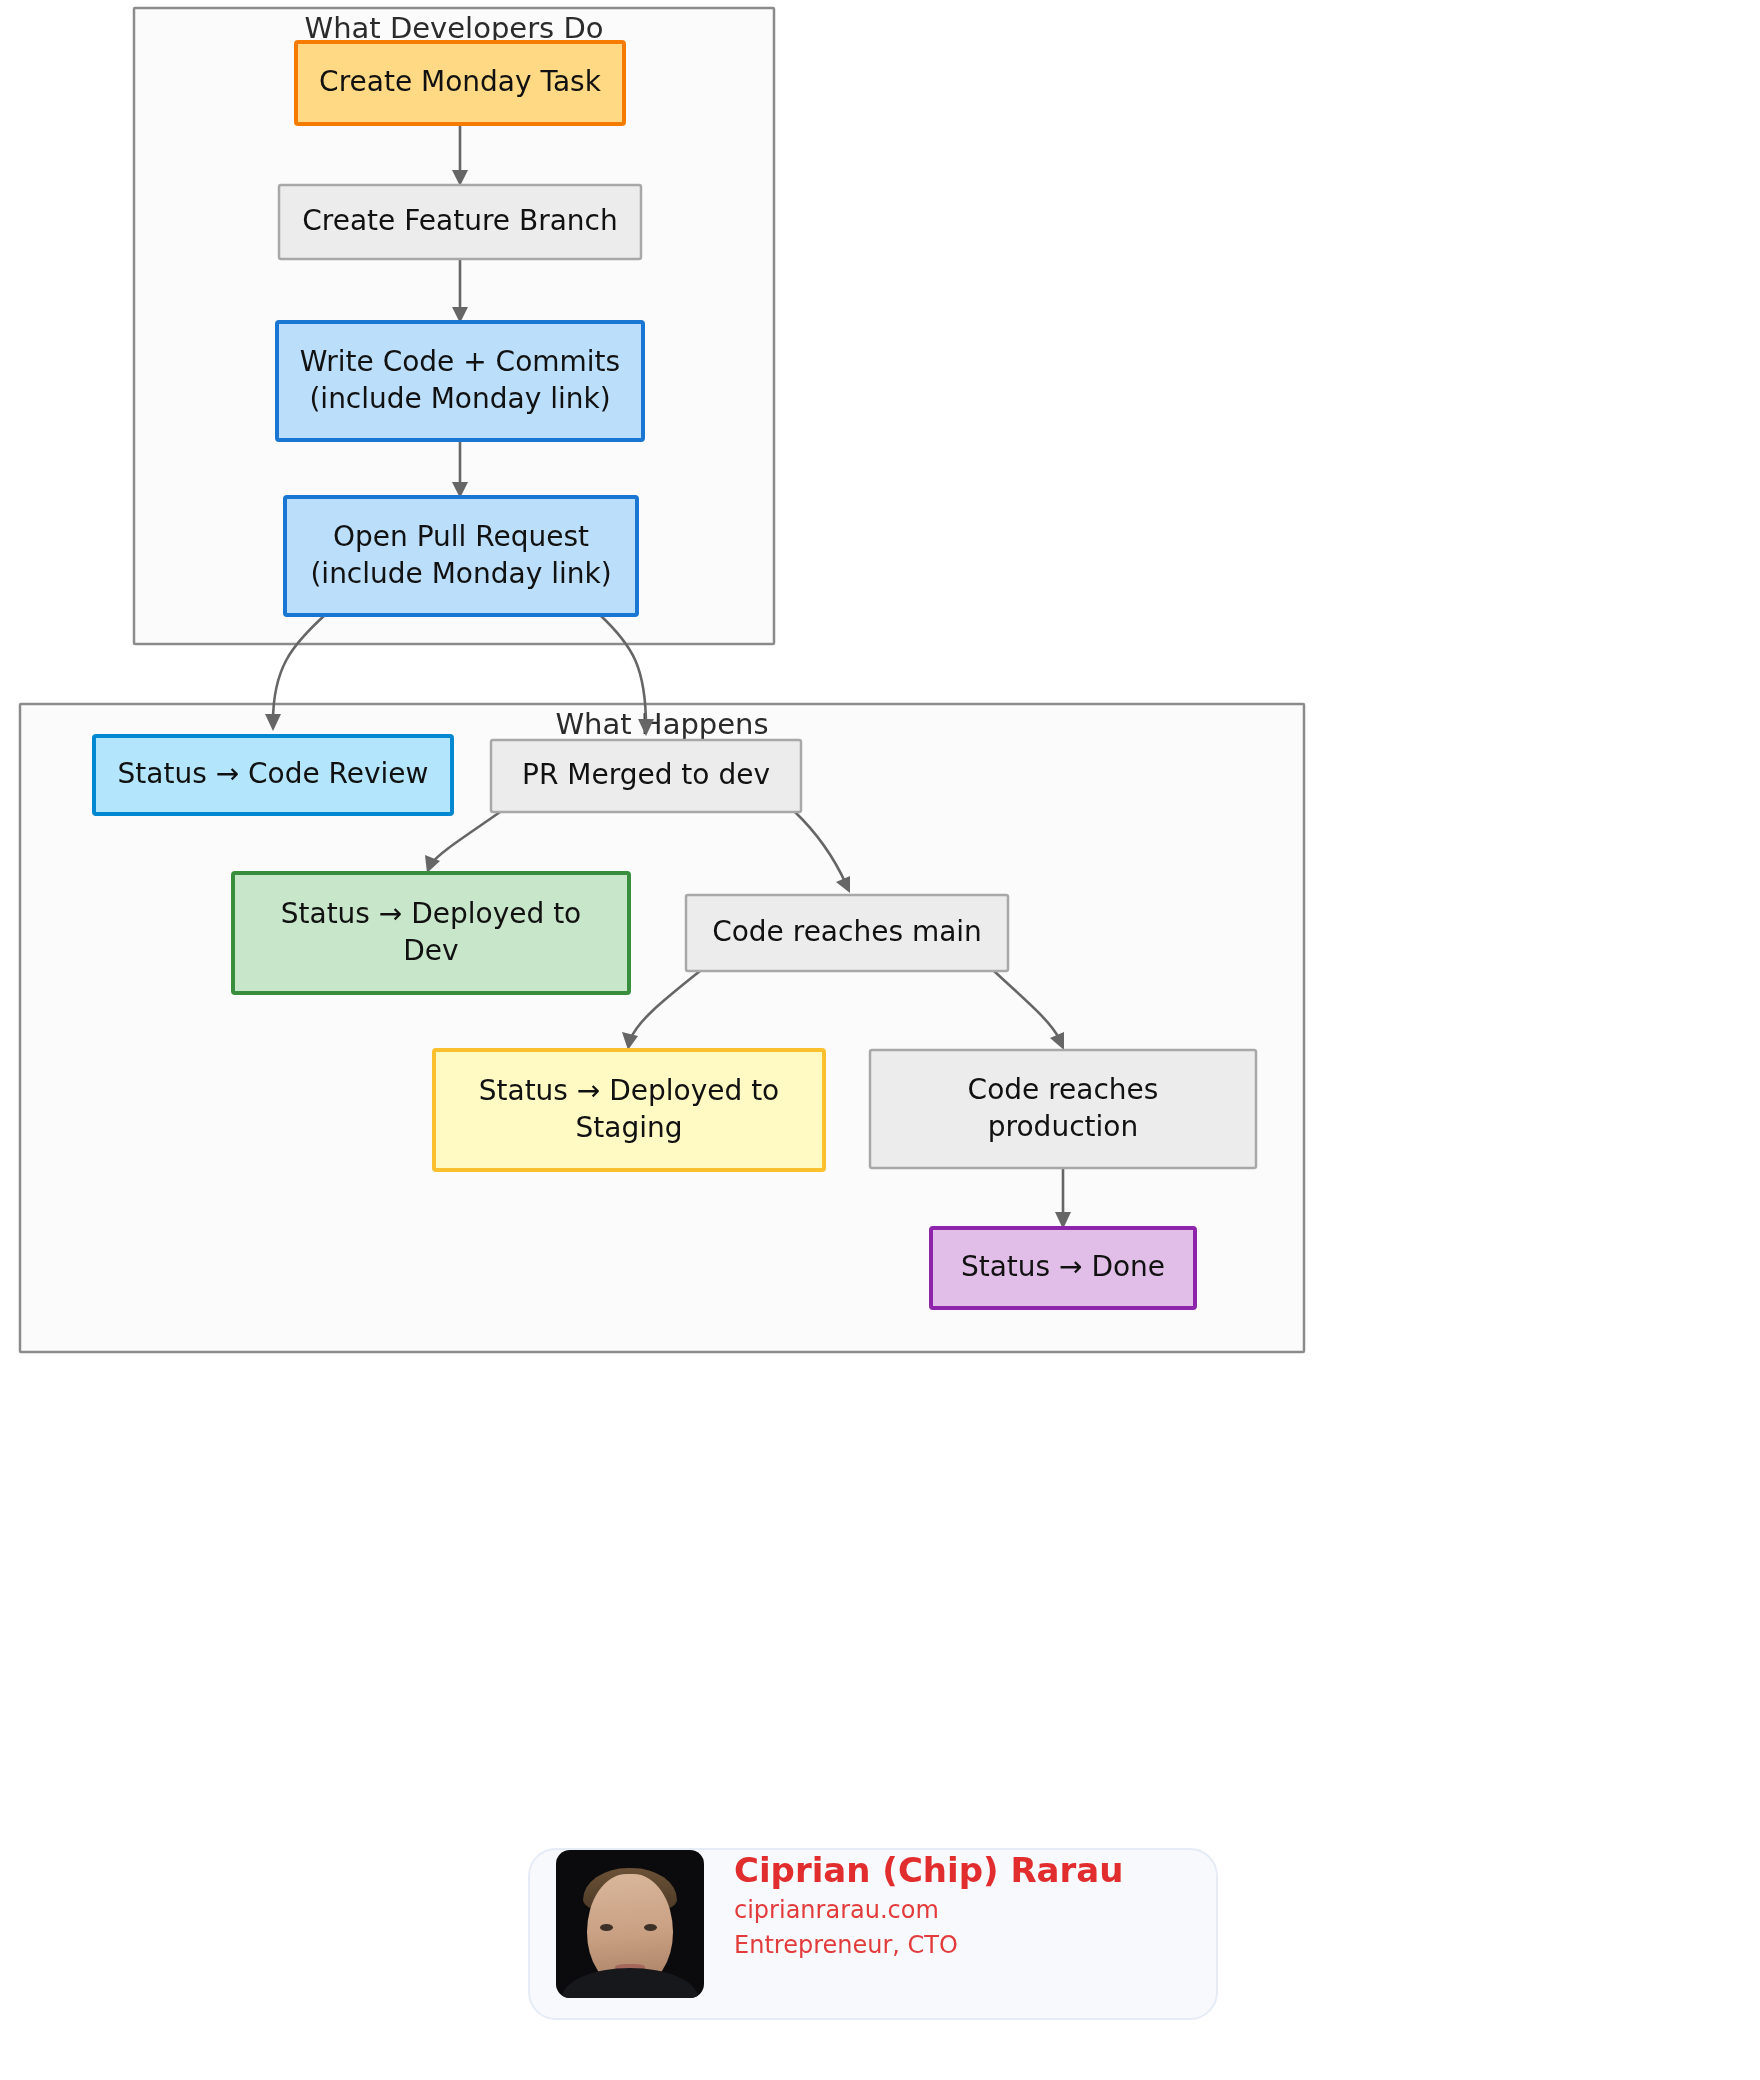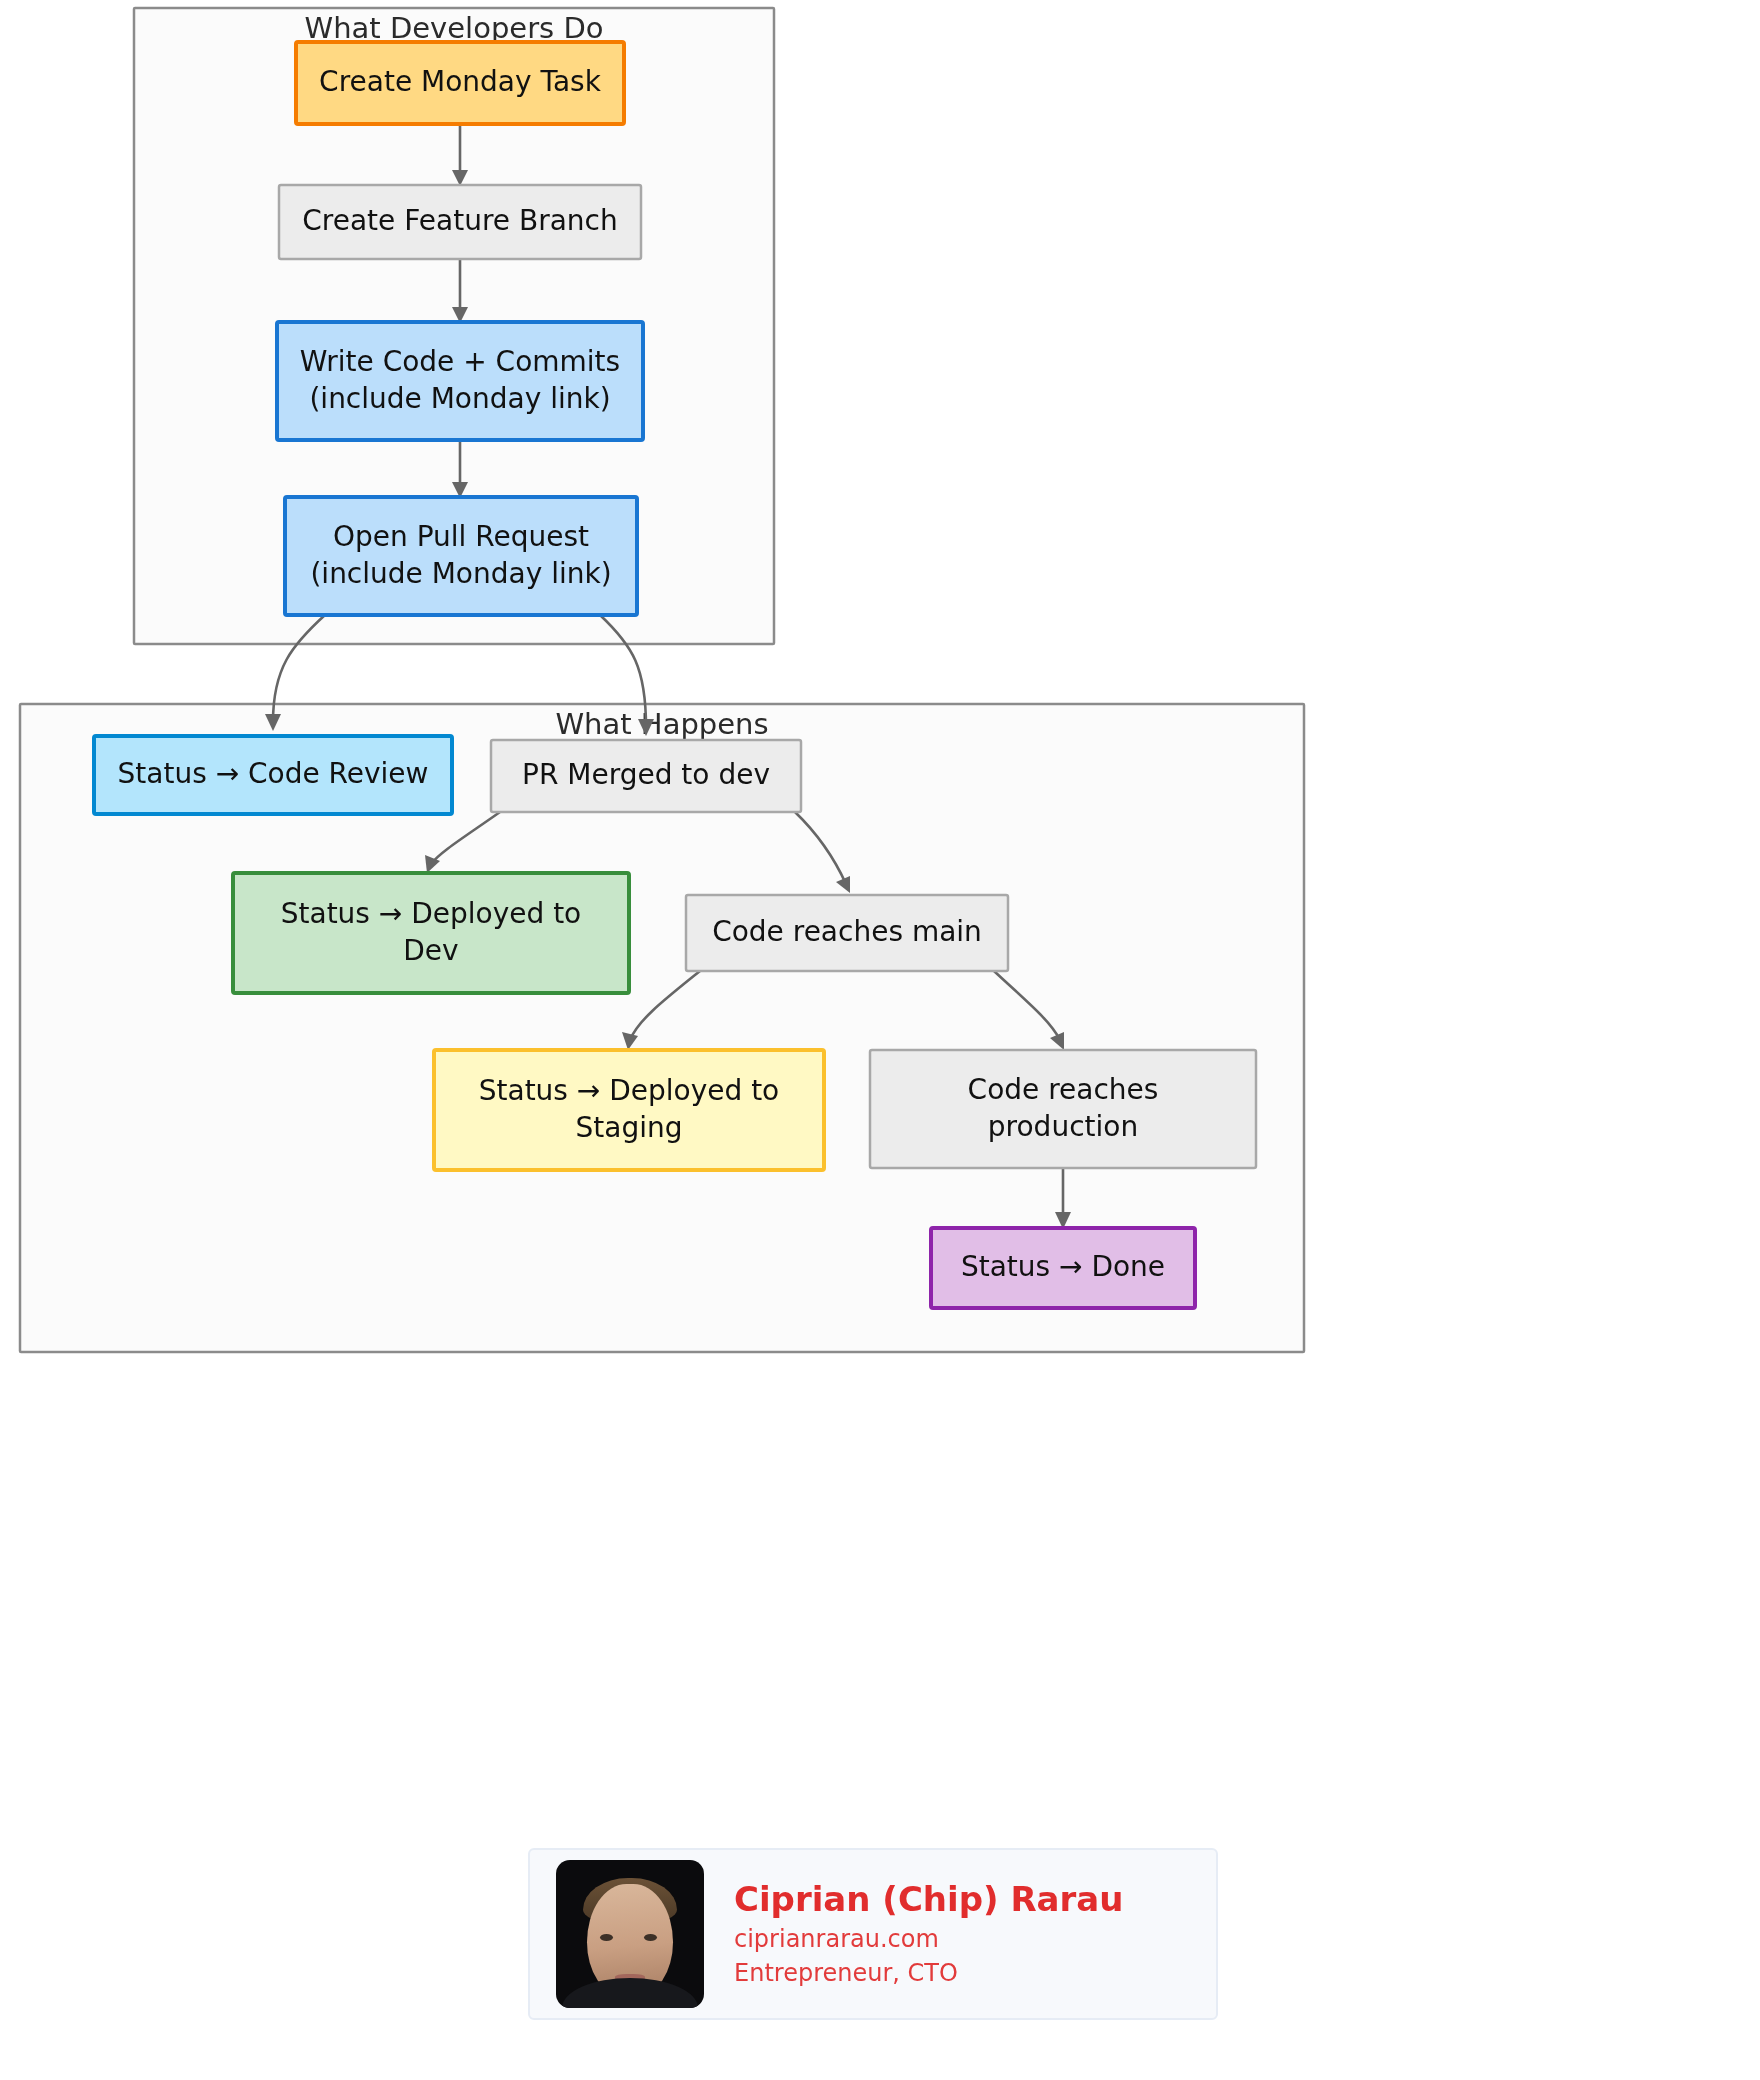--- a/index.html
+++ b/index.html
@@ -56,23 +56,23 @@
   
   .sig-card {
     position: absolute;
     left: 528px;
     top: 1848px;
     width: 690px;
     height: 172px;
     box-sizing: border-box;
     background: #f7f9fc;
     border: 2px solid #e6ecf5;
-    border-radius: 6px;
+    border-radius: 28px;
     display: flex;
-    align-items: center;
+    align-items: flex-start;
     padding: 0 26px;
     gap: 30px;
   }
   .sig-photo {
     width: 148px;
     height: 148px;
     border-radius: 14px;
     overflow: hidden;
     background: #0b0b0d;
     flex: 0 0 auto;

